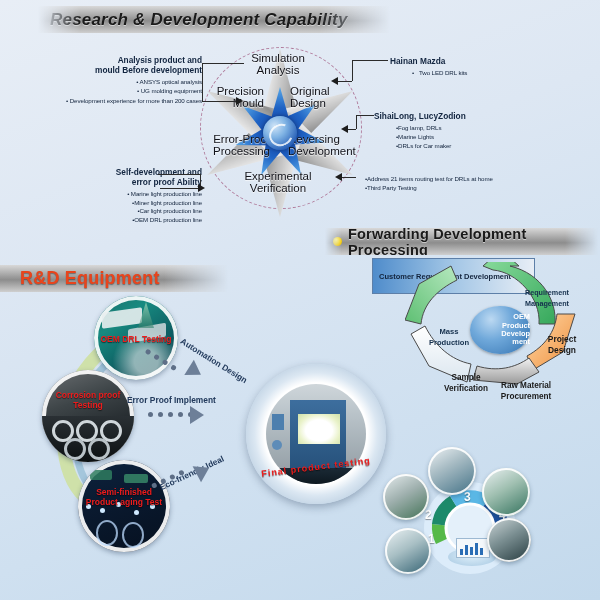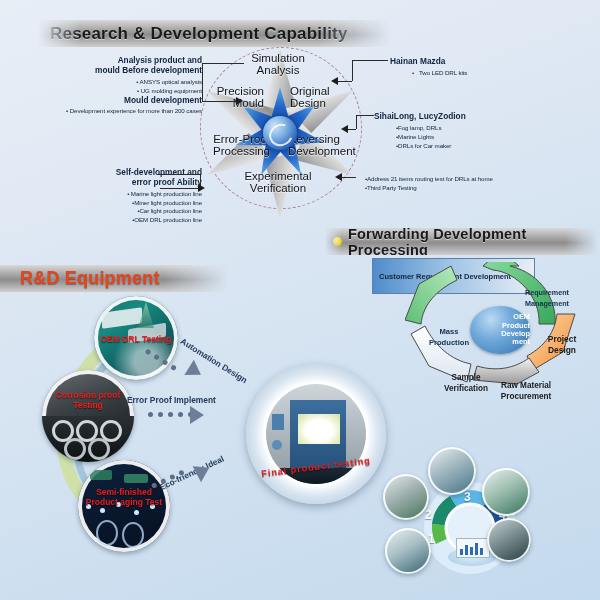--- a/index.html
+++ b/index.html
@@ -88,21 +88,21 @@
     padding-left:6px;}
   .dnum{position:absolute;color:#fff;font-weight:bold;font-size:12px;
     text-shadow:0 1px 1px rgba(0,0,0,.4);}
 
   .mini-photo{position:absolute;border-radius:50%;
     box-shadow:0 2px 4px rgba(30,60,90,.35), inset 0 0 0 2px rgba(255,255,255,.9);}
 </style>
 </head>
 <body>
 
-<div class="bar fade-l" style="left:38px;top:20px;width:340px;padding-left:12px;">
+<div class="bar fade-l" style="left:38px;top:6px;width:340px;padding-left:12px;font-style:italic;">
   <span class="bar-title">Research &amp; Development Capability</span>
 </div>
 
 <div class="dashring" style="left:200px;top:47px;width:160px;height:160px;"></div>
 
 <div id="star-wrap">
 
   <div class="spike" style="transform:translate(-50%,-100%) rotate(0deg);"></div>
   <div class="spike" style="transform:translate(-50%,-100%) rotate(60deg);"></div>
   <div class="spike" style="transform:translate(-50%,-100%) rotate(120deg);"></div>
@@ -154,21 +154,20 @@
     <div>• <span>ANSYS optical analysis</span></div>
     <div>• <span>UG molding equipment</span></div>
   </div>
 </div>
 <div class="ln hln" style="left:202px;top:63px;width:42px;"></div>
 <div class="ln vln" style="left:202px;top:63px;height:38px;"></div>
 <div class="ln hln" style="left:202px;top:101px;width:36px;"></div>
 <div class="arw arw-r" style="left:236px;top:97px;"></div>
 
 <div class="abs rgt" style="left:62px;top:95px;width:140px;">
-  <div class="ttl">Mould development</div>
   <div class="sub" style="margin-top:2px;">
     <div>• <span>Development experience for more than 200 cases</span></div>
   </div>
 </div>
 
 <div class="abs rgt" style="left:62px;top:167px;width:140px;">
   <div class="ttl">Self-development  and</div>
   <div class="ttl">error proof Ability</div>
   <div class="sub" style="margin-top:2px;">
     <div>• <span>Marine light production line</span></div>

